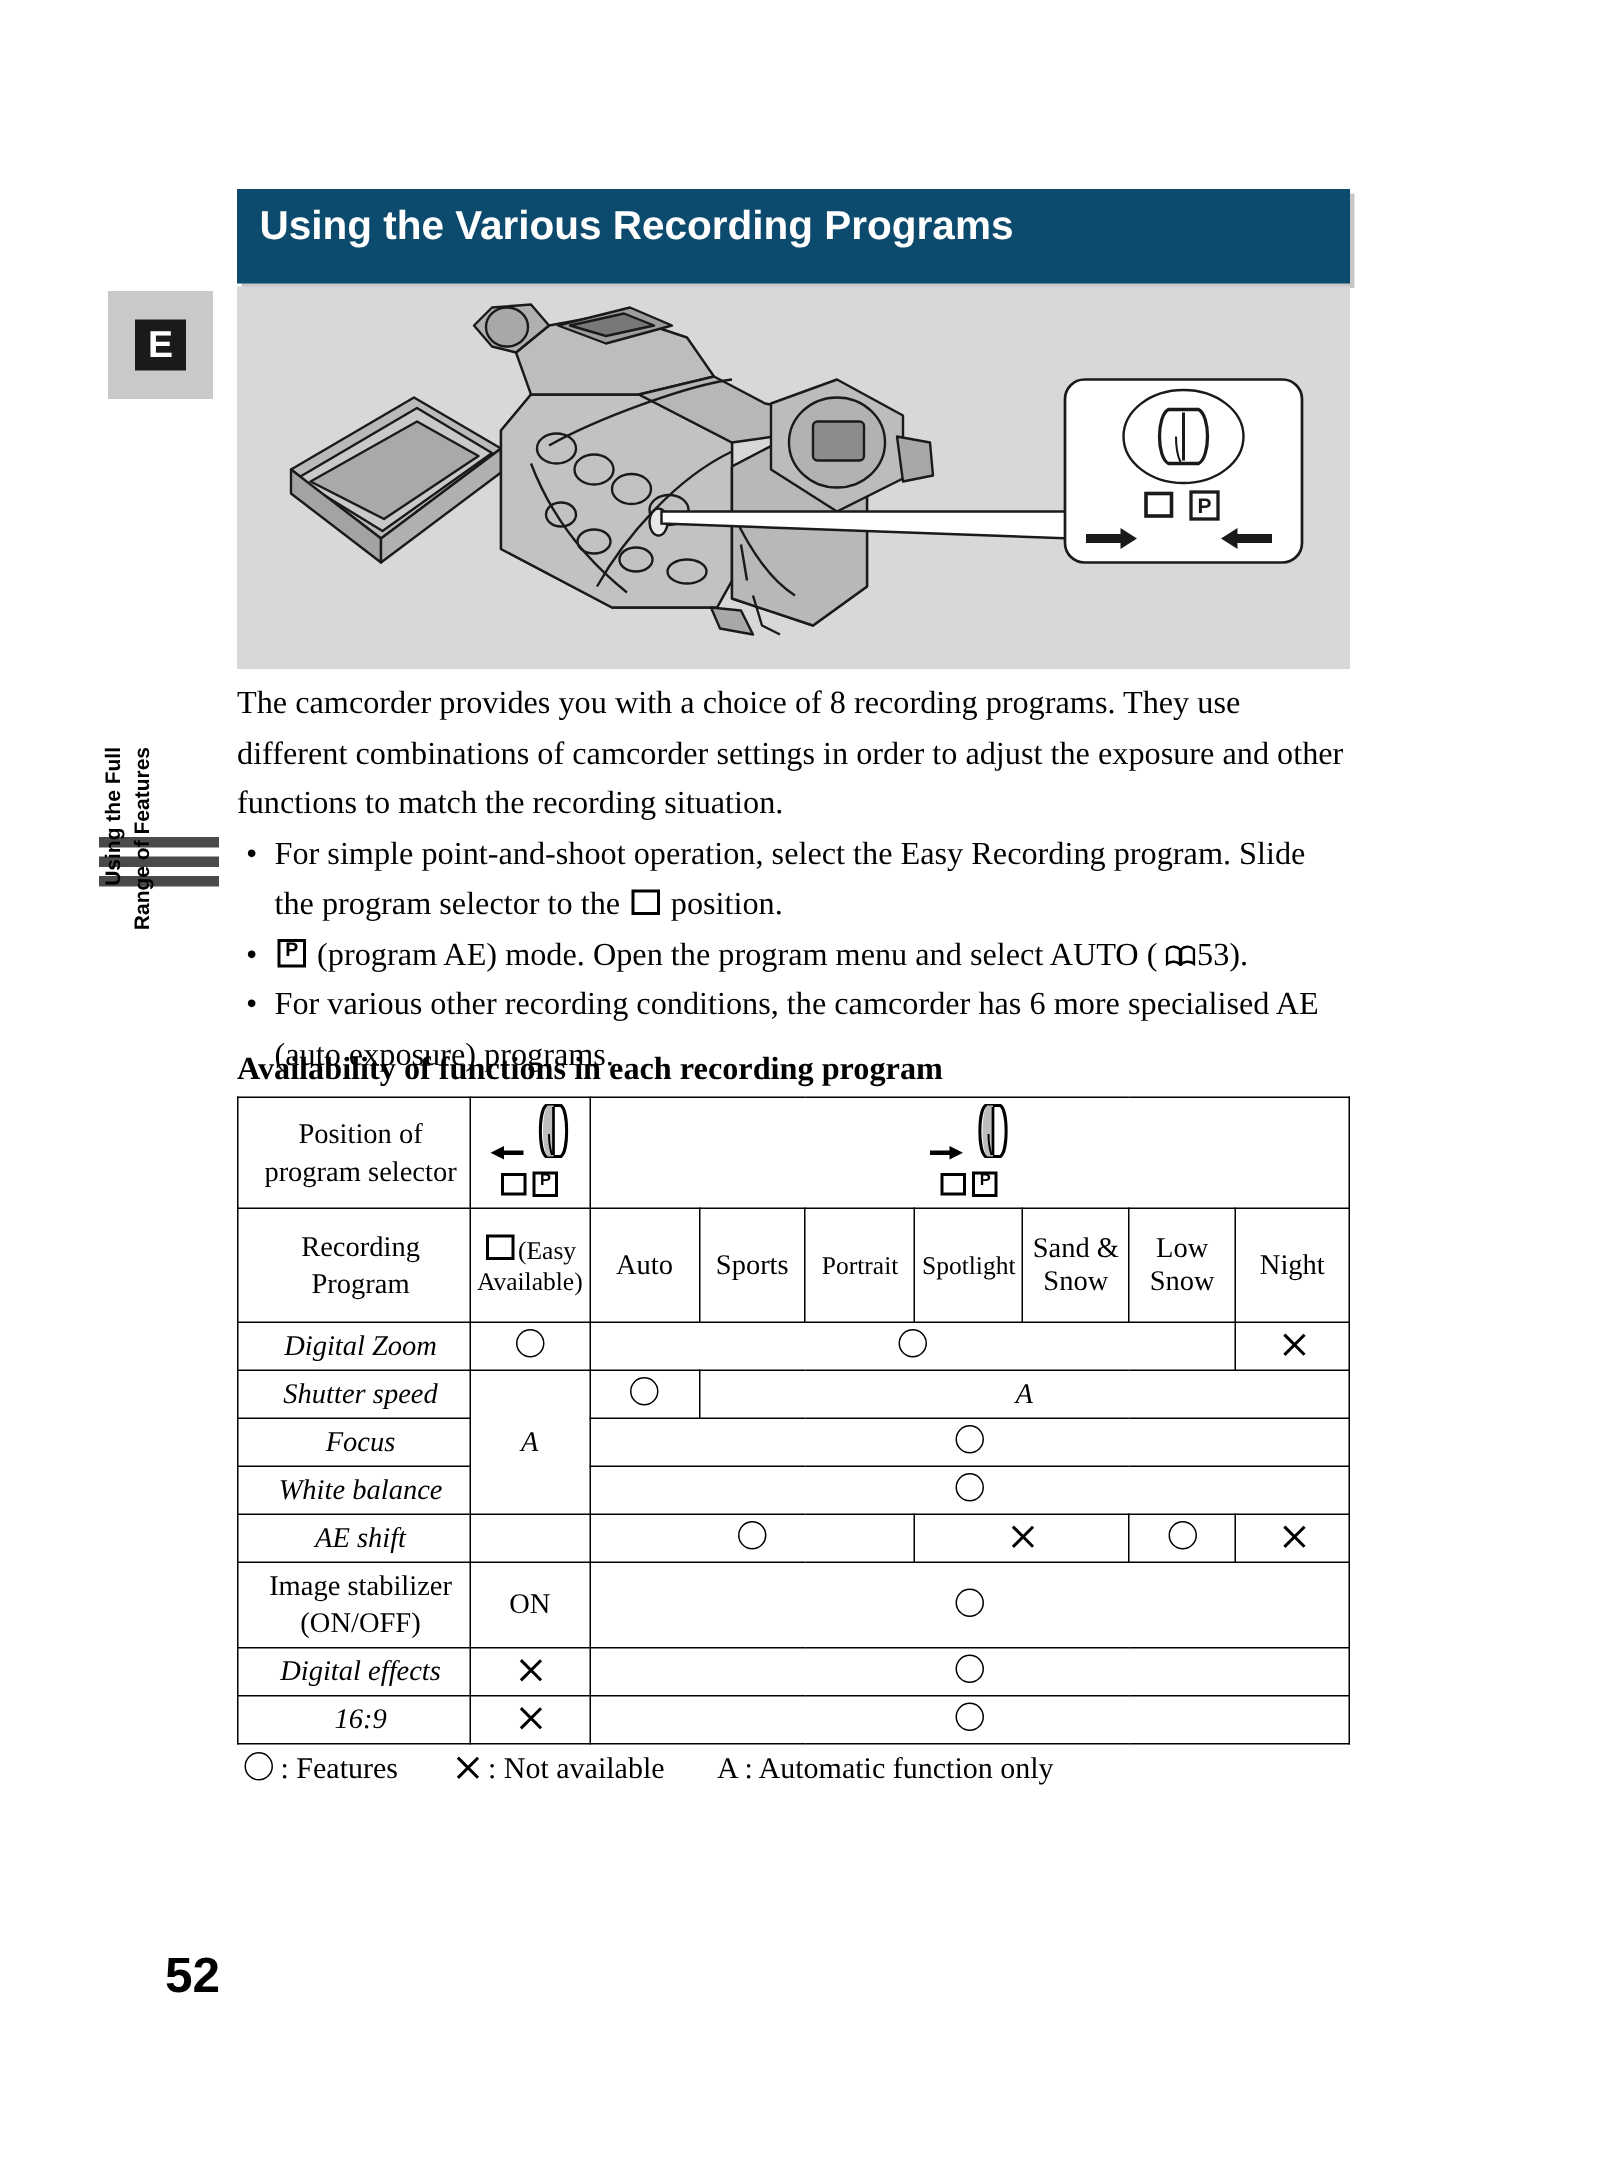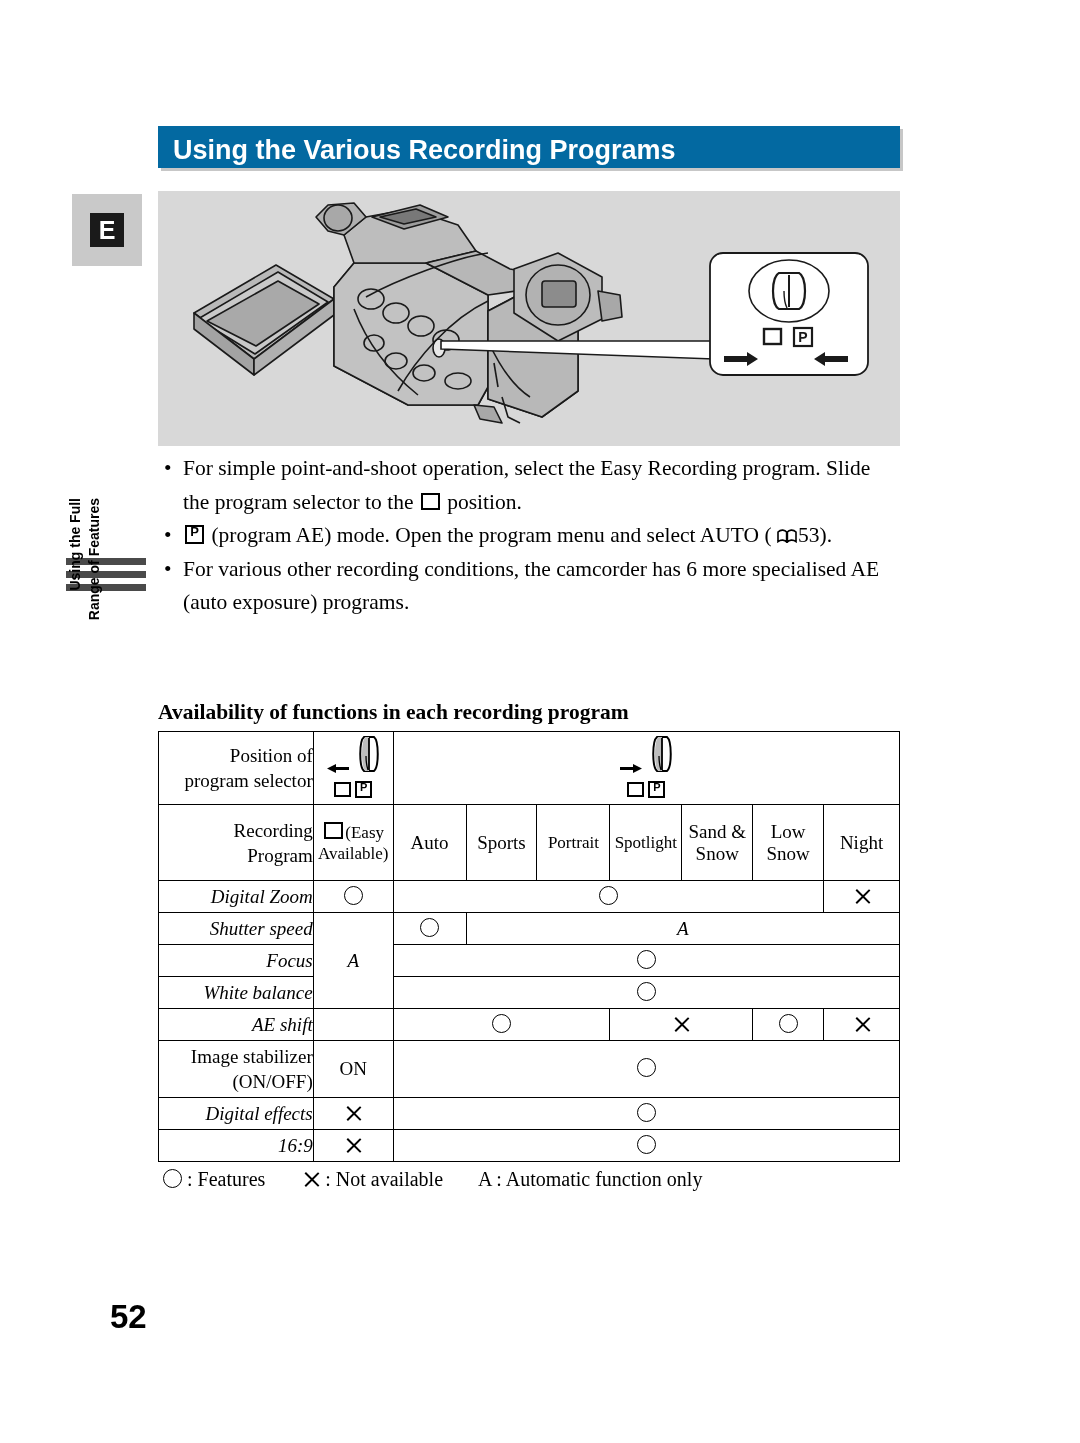--- a/index.html
+++ b/index.html
@@ -75,22 +75,22 @@
     white-space: nowrap;
   }
   .runhead .vtext span { display: block; }
 
   
   .title-bar {
     position: absolute;
     left: 158px;
     top: 126px;
     width: 742px;
-    height: 42px;
-    background: #0369a1;
+    height: 63px;
+    background: #0c4a6e;
     box-shadow: 3px 3px 0 #c7c7c7;
   }
   .title-bar .t {
     font-family: "Liberation Sans", sans-serif;
     font-weight: bold;
     font-size: 27px;
     color: #fff;
     position: absolute;
     left: 15px;
     top: 9px;
@@ -183,21 +183,21 @@
     border-collapse: collapse;
     font-size: 19px;
   }
   .tbl td {
     border: 1.5px solid #000;
     padding: 0;
     text-align: center;
     vertical-align: middle;
   }
   .tbl td.lbl {
-    text-align: right;
+    text-align: center;
     padding: 3px 0 3px 9px;
     line-height: 25px;
     margin-left: 42px;
   }
   .tbl td.small {
     font-size: 17px;
     line-height: 21px;
   }
   .tbl .rowh { height: 28px; font-style: italic; }
   .glyph-o {
@@ -357,20 +357,21 @@
 
       <g fill="#1a1a1a">
         <path d="M600 168 L589 161 L589 165 L566 165 L566 171 L589 171 L589 175 Z"></path>
         <path d="M656 168 L667 161 L667 165 L690 165 L690 171 L667 171 L667 175 Z"></path>
       </g>
     </g>
   </svg>
 </div>
 
 <div class="body-copy">
+  <p>The camcorder provides you with a choice of 8 recording programs. They use different combinations of camcorder settings in order to adjust the exposure and other functions to match the recording situation.</p>
   <div class="bullets">
 
     <p class="bul">
       <span class="dot">•</span>
       <span>For simple point-and-shoot operation, select the Easy Recording program. Slide the program selector to the</span>
       <span class="ibox"></span>
       <span>position.</span>
     </p>
 
     <p class="bul">

